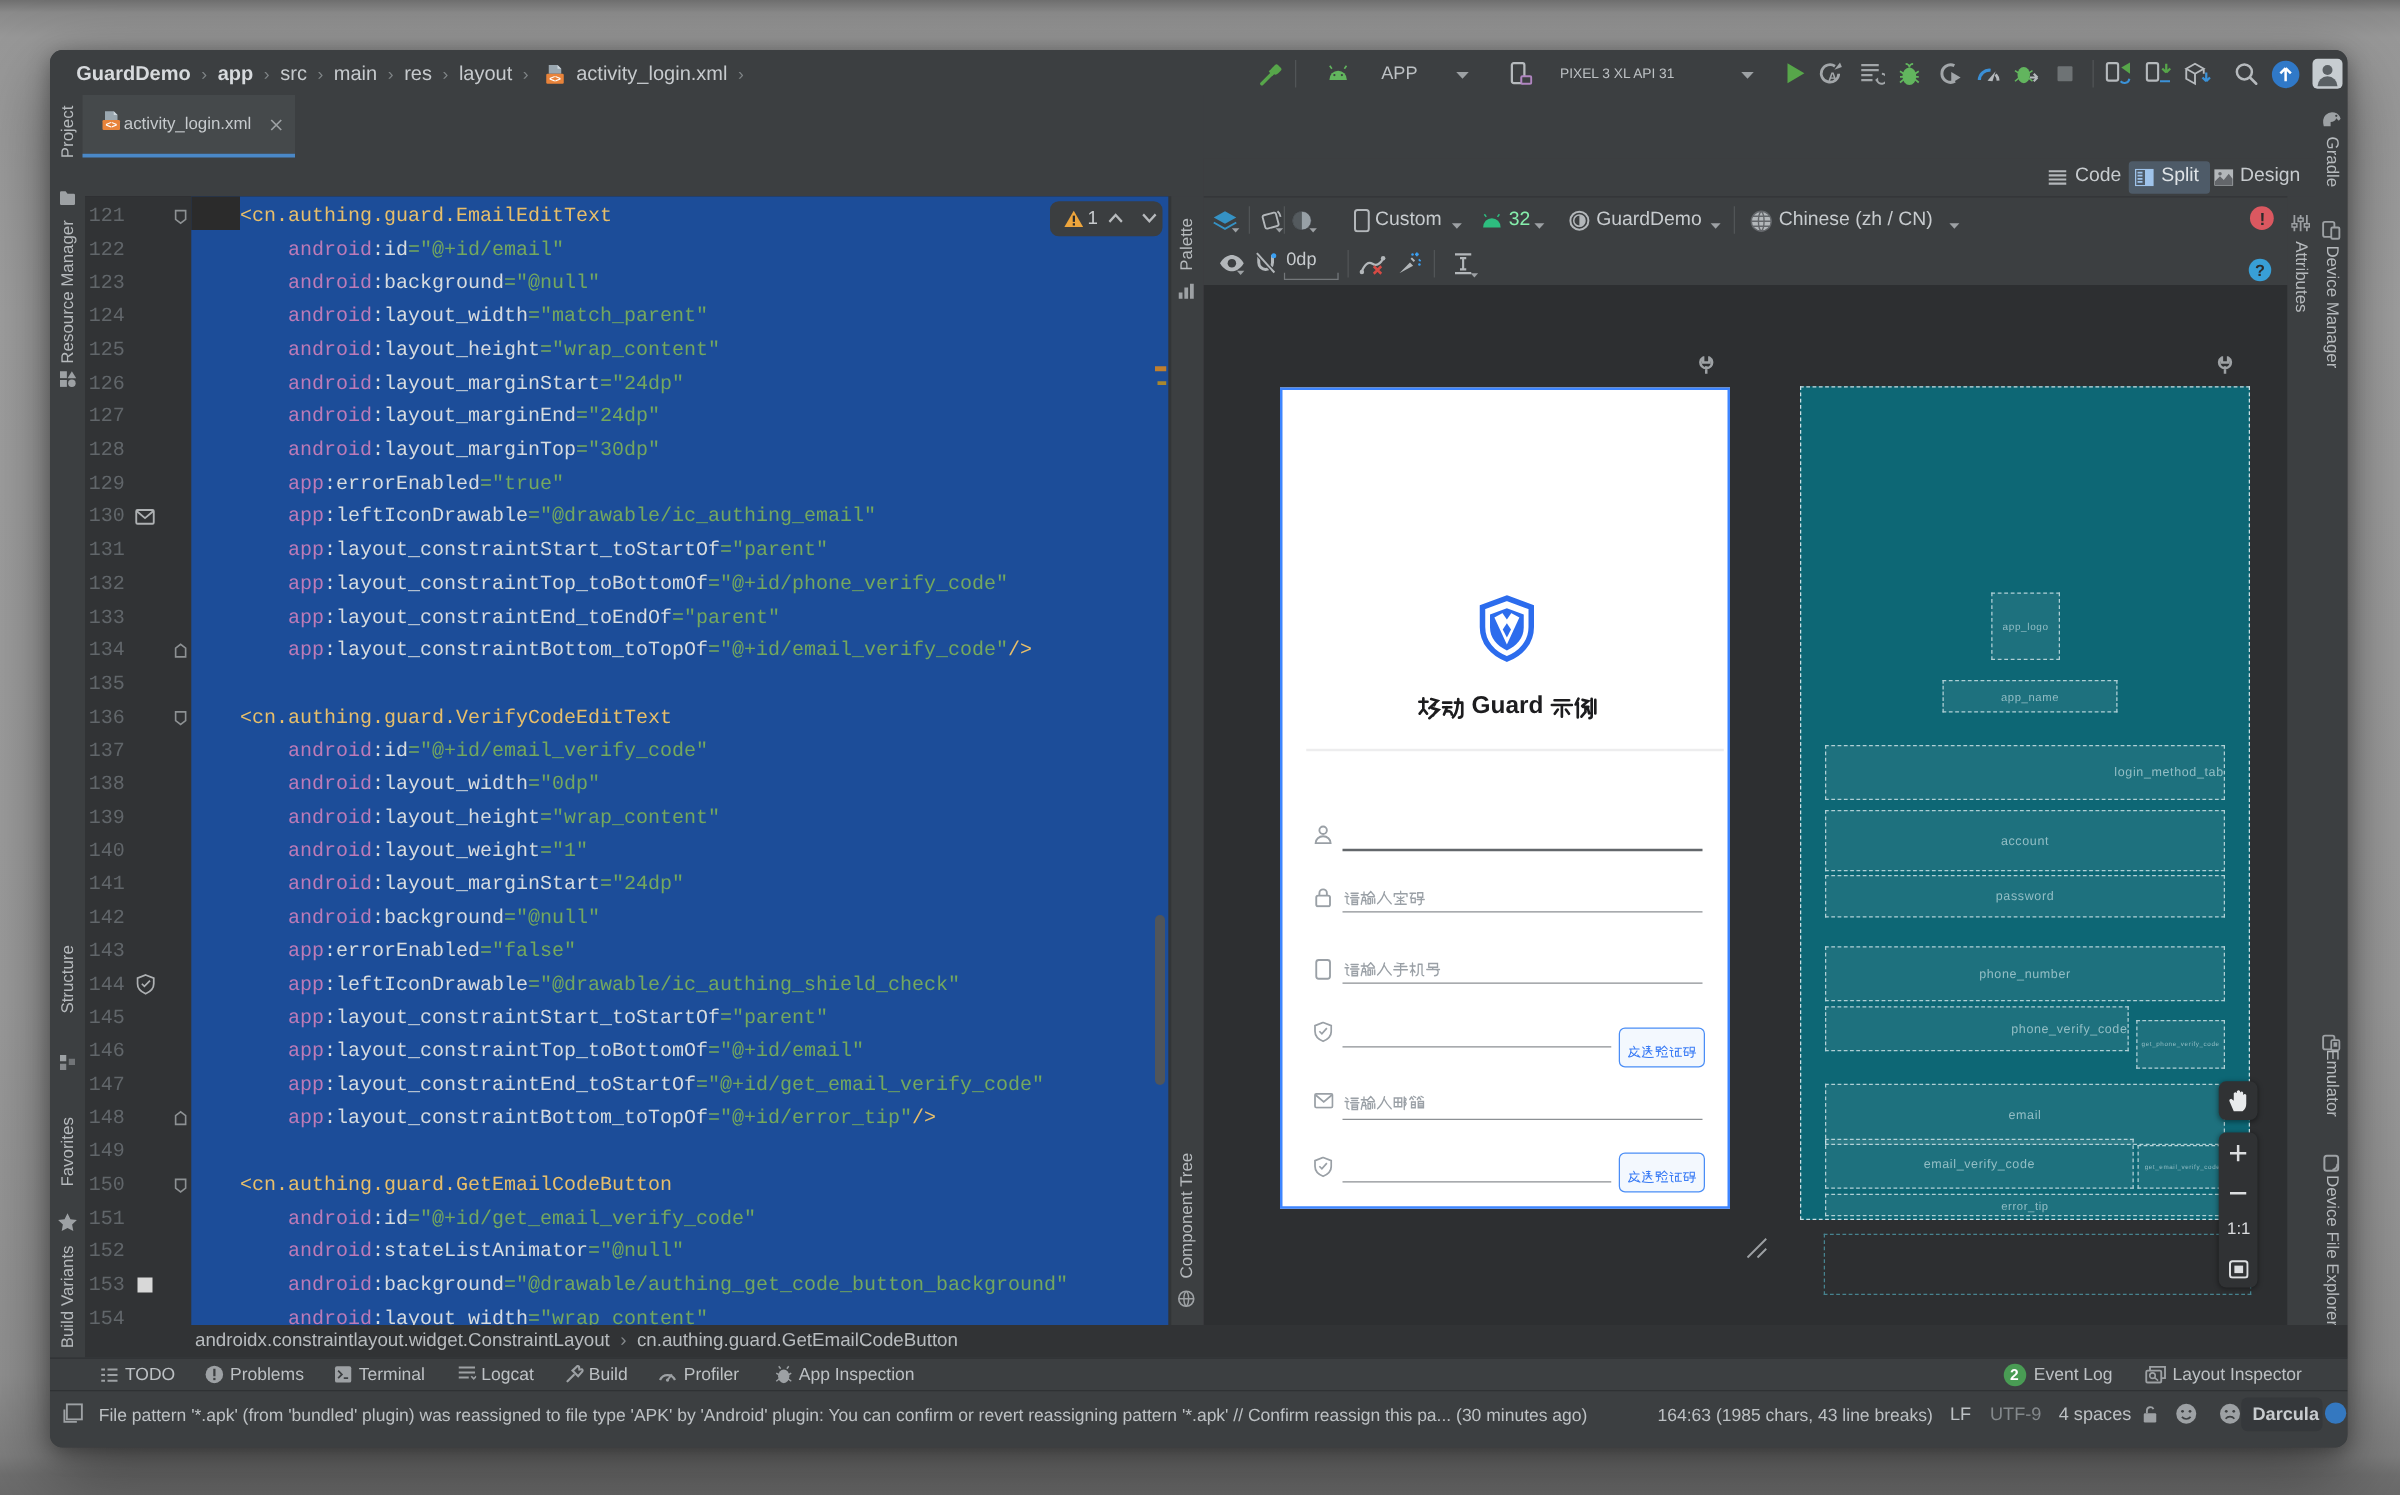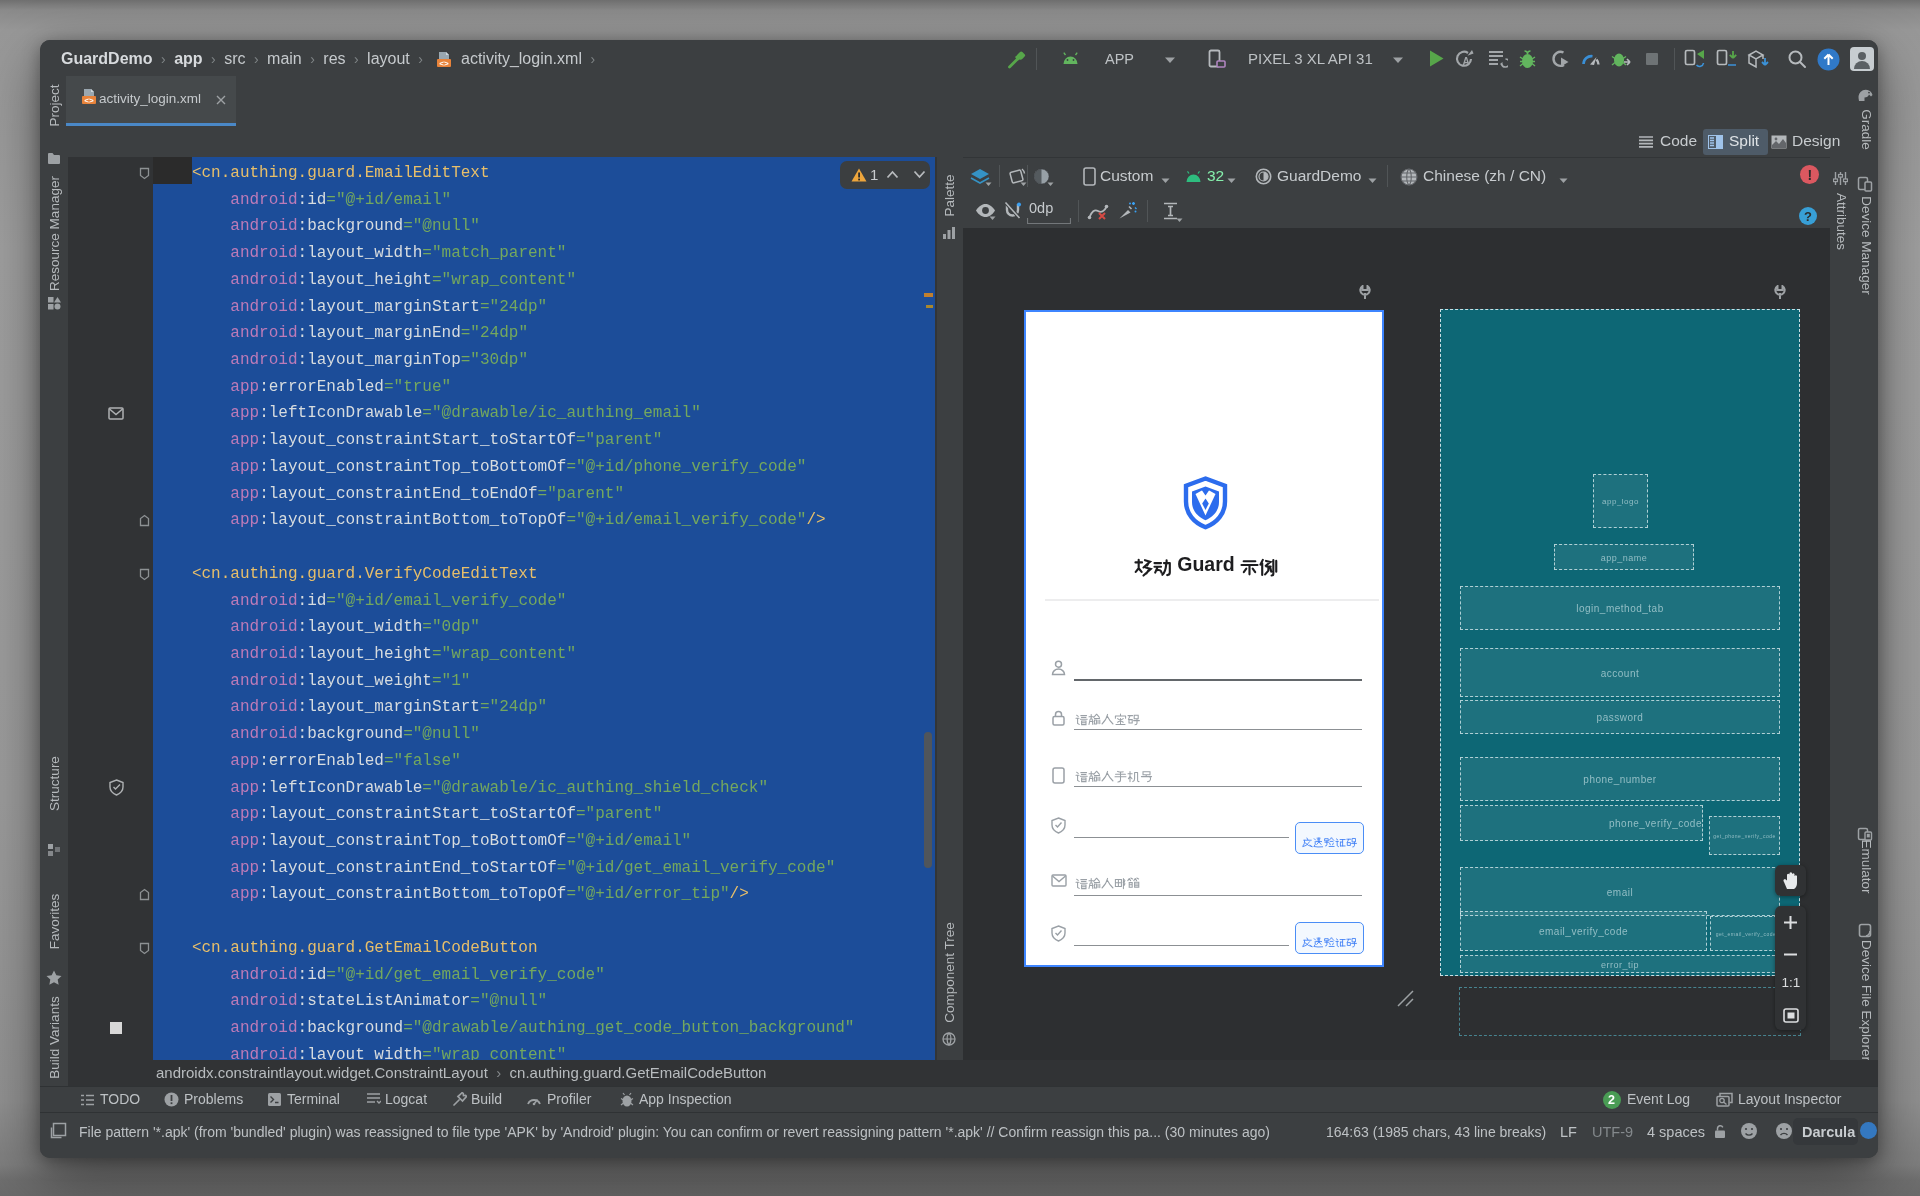--- a/index.html
+++ b/index.html
@@ -87,21 +87,21 @@
         <circle cx="11.5" cy="8" r="0.9" fill="#3c3f41"></circle>
       </svg>
     <span class="crumb" style="left:1065px;color:#bdc1c4;font-size:14.5px;">APP</span>
     <svg class="ib" style="left:1124px;top:16px;" width="12" height="8" viewBox="0 0 12 8">
         <path d="M1 1.5 L6 7 L11 1.5z" fill="#9da1a4"></path>
       </svg>
     <svg class="ib" style="left:1168px;top:9px;" width="18" height="20" viewBox="0 0 18 20">
         <rect x="1.5" y="1.5" width="10" height="16" rx="1.5" stroke="#b6babd" stroke-width="1.8" fill="none"></rect>
         <rect x="9" y="12" width="8" height="6" rx="1" fill="#3c3f41" stroke="#b085c0" stroke-width="1.6"></rect>
       </svg>
-    <span class="crumb" style="left:1208px;color:#bdc1c4;font-size:15px;">PIXEL 3 XL API 31</span>
+    <span class="crumb" style="left:1208px;color:#bdc1c4;font-size:11px;">PIXEL 3 XL API 31</span>
     <svg class="ib" style="left:1352px;top:16px;" width="12" height="8" viewBox="0 0 12 8">
         <path d="M1 1.5 L6 7 L11 1.5z" fill="#9da1a4"></path>
       </svg>
     <svg class="ib" style="left:1388px;top:9px;" width="17" height="19" viewBox="0 0 17 19">
         <path d="M2 1.5 L15.5 9.5 L2 17.5z" fill="#57a64a"></path>
       </svg>
     <svg class="ib" style="left:1415px;top:9px;" width="20" height="20" viewBox="0 0 20 20">
         <path d="M16 10 a7 7 0 1 1-3-6" stroke="#a2a6a9" stroke-width="2.2" fill="none"></path>
         <path d="M18.5 4.5 L12.5 6.8 17 1z" fill="#a2a6a9"></path>
         <text x="11" y="16" font-size="10" font-weight="bold" fill="#a2a6a9" text-anchor="middle" font-family="Liberation Sans">A</text>
@@ -204,20 +204,54 @@
     <span class="abs" style="left:31px;top:15px;font-size:13.5px;color:#c6cacd;">activity_login.xml</span>
     <svg class="ib" style="left:148px;top:19px;" width="10" height="10" viewBox="0 0 10 10">
         <path d="M1 1 L9 9 M9 1 L1 9" stroke="#9da1a4" stroke-width="1.4"></path>
       </svg>
   </div>
 
   <div id="editor">
     <div id="gutter"></div>
     <div id="seltn"></div>
     <div id="sel121mask" class="abs" style="left:85px;top:0px;width:39px;height:27px;background:#2b2b2b;"></div>
+    <div id="lnums">121
+122
+123
+124
+125
+126
+127
+128
+129
+130
+131
+132
+133
+134
+135
+136
+137
+138
+139
+140
+141
+142
+143
+144
+145
+146
+147
+148
+149
+150
+151
+152
+153
+154</div>
 
     <svg class="ib" style="left:71px;top:10px;" width="11" height="13" viewBox="0 0 11 13">
         <path d="M1.5 1.5 h8 v7 l-4 3 -4-3z" stroke="#8d9193" stroke-width="1.3" fill="none"></path>
       </svg>
     <svg class="ib" style="left:71px;top:357px;" width="11" height="13" viewBox="0 0 11 13">
         <path d="M1.5 11.5 h8 v-7 l-4-3 -4 3z" stroke="#8d9193" stroke-width="1.3" fill="none"></path>
       </svg>
     <svg class="ib" style="left:71px;top:411px;" width="11" height="13" viewBox="0 0 11 13">
         <path d="M1.5 1.5 h8 v7 l-4 3 -4-3z" stroke="#8d9193" stroke-width="1.3" fill="none"></path>
       </svg>
@@ -539,21 +573,21 @@
             </svg><svg style="display:inline-block;vertical-align:-2px;" width="11" height="11" viewBox="0 0 13 13">
               <path d="M1.6 2.2 l1.6 1.2 M1 5.2 h3 M2.6 5.2 v5.2 l1.6 1 M6 3 h6 M9 3 v7.6 M6.6 6 h2.4 M6.4 10.6 h5.6 M6.4 6 v4.6" stroke="#3b7cf5" stroke-width="1.0" fill="none" stroke-linecap="round"></path>
             </svg><svg style="display:inline-block;vertical-align:-2px;" width="11" height="11" viewBox="0 0 13 13">
               <path d="M1 2.6 h4.6 M3.2 2.6 l-1.8 3.8 M2 6.6 h3.2 v3.4 h-3.2z M7.2 2.2 v3.6 h4 V2.2z M6.6 7.6 h5.8 M10 5.8 v4.4 q0 1.6 -2 1.6" stroke="#3b7cf5" stroke-width="1.0" fill="none" stroke-linecap="round"></path>
             </svg></div>
         </div>
 
       <div id="phoneB" class="abs" style="left:477px;top:81px;width:360px;height:667px;background:#0d6775;outline:1px dashed rgba(235,245,248,.85);outline-offset:-1px;">
           <div class="abs" style="left:153px;top:165px;width:55px;height:54px;background:rgba(255,255,255,.07);border:1px dashed rgba(225,240,243,.75);color:#93bec5;font-size:8px;text-align:center;line-height:54px;white-space:nowrap;overflow:hidden;letter-spacing:.5px;">app_logo</div>
           <div class="abs" style="left:114px;top:235px;width:140px;height:26px;background:rgba(255,255,255,.07);border:1px dashed rgba(225,240,243,.75);color:#93bec5;font-size:9px;text-align:center;line-height:26px;white-space:nowrap;overflow:hidden;letter-spacing:.5px;">app_name</div>
-          <div class="abs" style="left:20px;top:277px;width:320px;height:44px;background:rgba(255,255,255,.07);border:1px dashed rgba(225,240,243,.75);color:#93bec5;font-size:10px;text-align:center;line-height:44px;white-space:nowrap;overflow:hidden;letter-spacing:.5px;">login_method_tab</div>
+          <div class="abs" style="left:20px;top:287px;width:320px;height:44px;background:rgba(255,255,255,.07);border:1px dashed rgba(225,240,243,.75);color:#93bec5;font-size:10px;text-align:right;line-height:44px;white-space:nowrap;overflow:hidden;letter-spacing:.5px;">login_method_tab</div>
           <div class="abs" style="left:20px;top:339px;width:320px;height:49px;background:rgba(255,255,255,.07);border:1px dashed rgba(225,240,243,.75);color:#93bec5;font-size:10px;text-align:center;line-height:49px;white-space:nowrap;overflow:hidden;letter-spacing:.5px;">account</div>
           <div class="abs" style="left:20px;top:448px;width:320px;height:44px;background:rgba(255,255,255,.07);border:1px dashed rgba(225,240,243,.75);color:#93bec5;font-size:10px;text-align:center;line-height:44px;white-space:nowrap;overflow:hidden;letter-spacing:.5px;">phone_number</div>
           <div class="abs" style="left:20px;top:391px;width:320px;height:34px;background:rgba(255,255,255,.07);border:1px dashed rgba(225,240,243,.75);color:#93bec5;font-size:10px;text-align:center;line-height:34px;white-space:nowrap;overflow:hidden;letter-spacing:.5px;">password</div>
           <div class="abs" style="left:20px;top:496px;width:243px;height:36px;background:rgba(255,255,255,.07);border:1px dashed rgba(225,240,243,.75);color:#93bec5;font-size:10px;text-align:right;line-height:36px;white-space:nowrap;overflow:hidden;letter-spacing:.5px;">phone_verify_code</div>
           <div class="abs" style="left:269px;top:507px;width:71px;height:39px;background:rgba(255,255,255,.07);border:1px dashed rgba(225,240,243,.75);color:#93bec5;font-size:5px;text-align:center;line-height:39px;white-space:nowrap;overflow:hidden;letter-spacing:.5px;">get_phone_verify_code</div>
           <div class="abs" style="left:20px;top:558px;width:320px;height:49px;background:rgba(255,255,255,.07);border:1px dashed rgba(225,240,243,.75);color:#93bec5;font-size:10px;text-align:center;line-height:49px;white-space:nowrap;overflow:hidden;letter-spacing:.5px;">email</div>
           <div class="abs" style="left:20px;top:602px;width:247px;height:40px;background:rgba(255,255,255,.07);border:1px dashed rgba(225,240,243,.75);color:#93bec5;font-size:10px;text-align:center;line-height:40px;white-space:nowrap;overflow:hidden;letter-spacing:.5px;">email_verify_code</div>
           <div class="abs" style="left:270px;top:607px;width:72px;height:35px;background:rgba(255,255,255,.07);border:1px dashed rgba(225,240,243,.75);color:#93bec5;font-size:5px;text-align:center;line-height:35px;white-space:nowrap;overflow:hidden;letter-spacing:.5px;">get_email_verify_code</div>
           <div class="abs" style="left:20px;top:646px;width:320px;height:18px;background:rgba(255,255,255,.07);border:1px dashed rgba(225,240,243,.75);color:#93bec5;font-size:9px;text-align:center;line-height:18px;white-space:nowrap;overflow:hidden;letter-spacing:.5px;">error_tip</div>
         </div>

